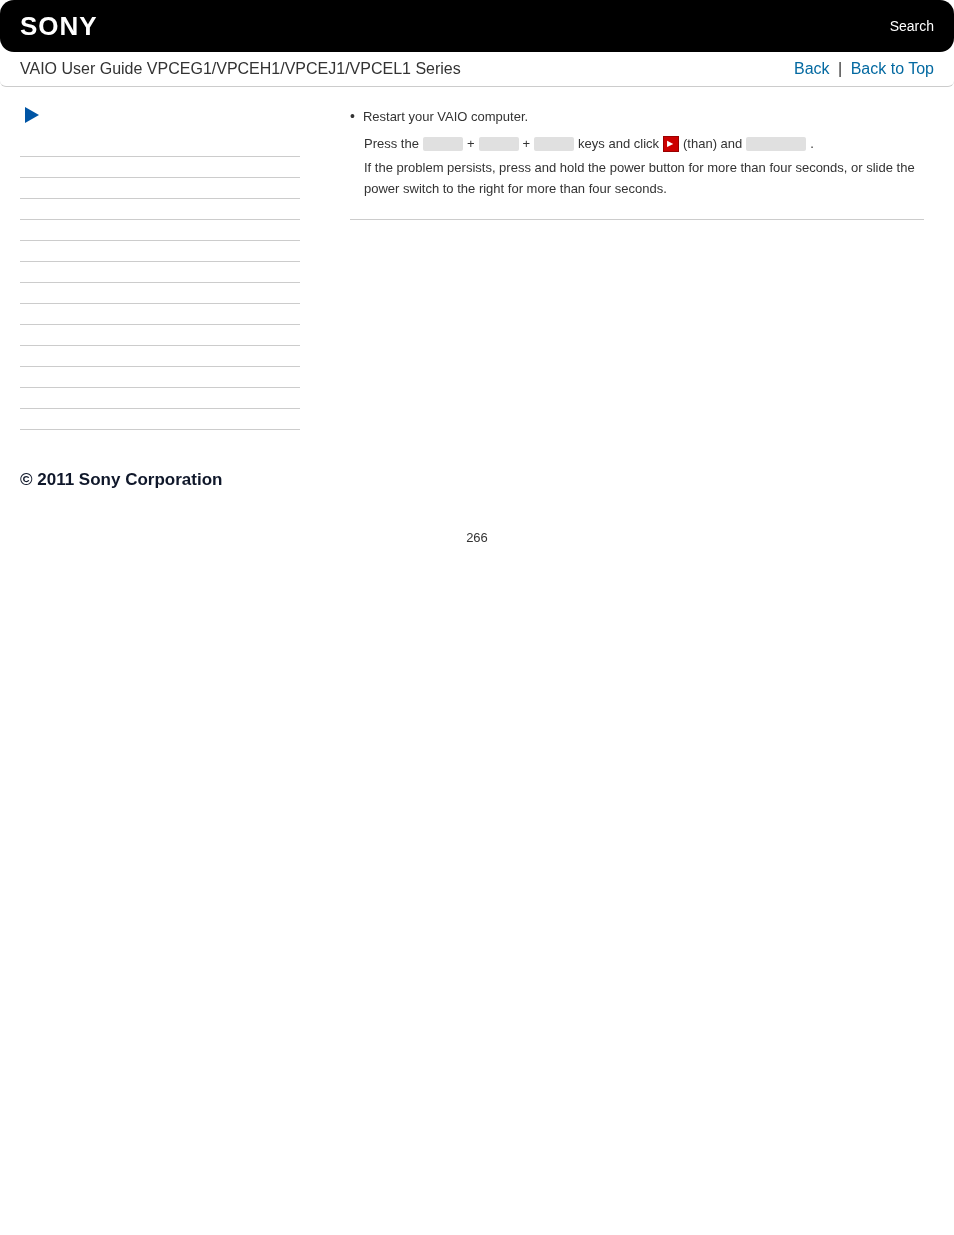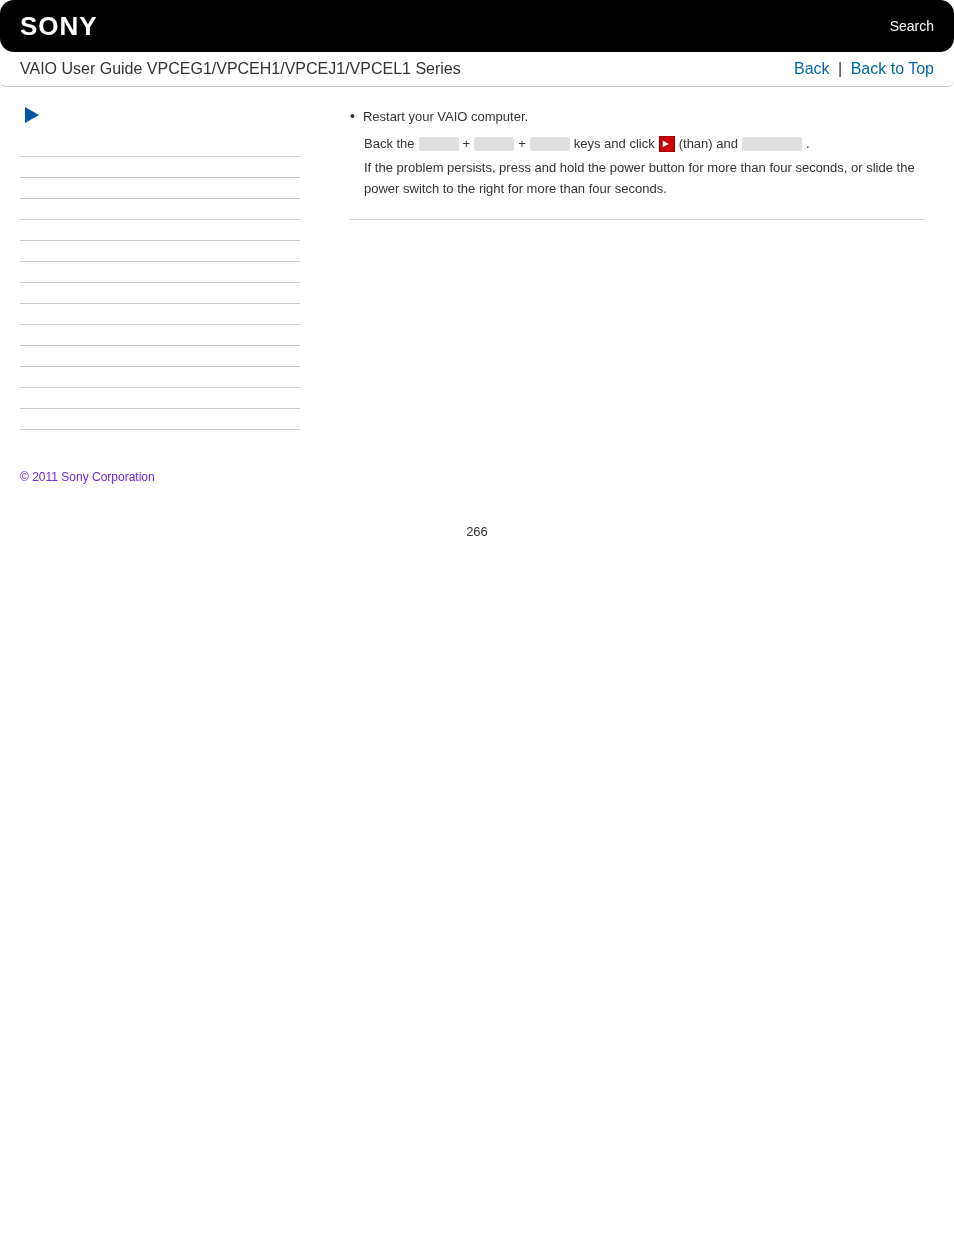--- a/index.html
+++ b/index.html
@@ -181,22 +181,23 @@
 
     .divider {
       border: none;
       border-top: 1px solid #ccc;
       margin: 16px 0;
     }
 
     
     .footer {
       padding: 20px;
-      font-size: 12px;
-      color: #6d28d9;
+      font-size: 17px;
+      color: #0f172a;
+      font-weight: bold;
     }
 
     .page-number {
       text-align: center;
       font-size: 13px;
       color: #333;
       padding: 20px 0 10px 0;
     }
 
     .sidebar-placeholder-line {
@@ -256,21 +257,21 @@
 
   <div class="content-area">
 
     <div class="content-section">
       <div class="content-bullet">
         <span class="bullet-dot">•</span>
         <span class="content-text">Restart your VAIO computer.</span>
       </div>
 
       <div class="press-the-line">
-        <span>Back the</span>
+        <span>Press the</span>
         <span class="key-placeholder"></span>
         <span>+</span>
         <span class="key-placeholder"></span>
         <span>+</span>
         <span class="key-placeholder"></span>
         <span>keys and click</span>
         <span class="arrow-icon-placeholder"></span>
         <span>(than) and</span>
         <span class="end-placeholder"></span>
         <span>.</span>

